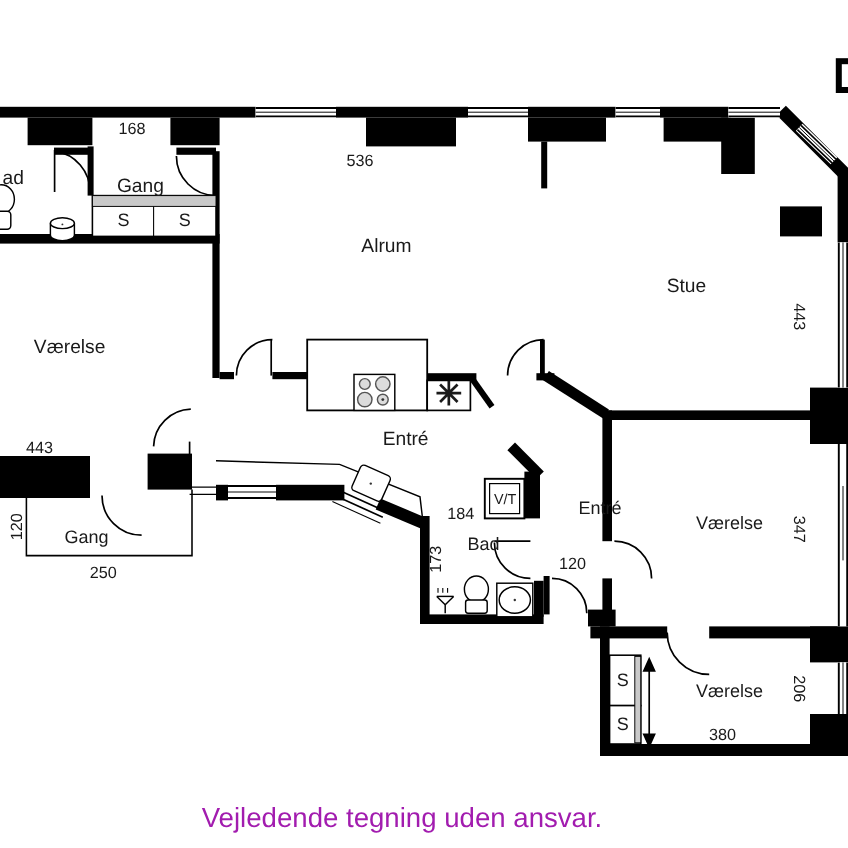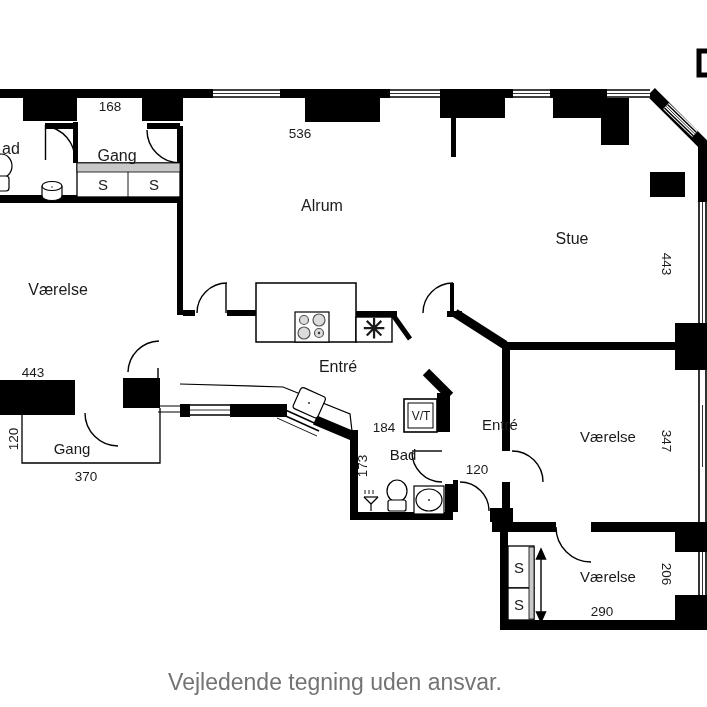--- a/index.html
+++ b/index.html
@@ -15,21 +15,21 @@
   .lbl{position:absolute;white-space:nowrap;color:var(--ink);
        font-size:15px;line-height:1;transform:translate(-50%,-50%);}
   .big{font-size:16px;}
   .dim{font-size:13.5px;}
   .rot90{transform:translate(-50%,-50%) rotate(90deg);}
   .rotm90{transform:translate(-50%,-50%) rotate(-90deg);}
   .s-lbl{font-size:15px;}
   .vt-lbl{font-size:12px;}
   .star{font-size:27px;font-weight:bold;}
   .disclaimer{position:absolute;left:335px;top:682px;transform:translate(-50%,-50%);
-              font-size:23px;color:#737373;white-space:nowrap;}
+              font-size:23px;color:#a21caf;white-space:nowrap;}
 </style>
 </head>
 <body>
 
 <div id="stage">
 
   <svg id="plan-svg" width="707" height="707" viewBox="0 0 707 707">
 
     <g fill="#000000" stroke="none">
 
@@ -277,27 +277,27 @@
   <div class="lbl" style="left:608px;top:576px">Værelse</div>
   <div class="lbl" style="left:72px;top:448px">Gang</div>
   <div class="lbl" style="left:403px;top:454px">Bad</div>
   <div class="lbl vt-lbl" style="left:421px;top:416px">V/T</div>
 
   <div class="lbl dim" style="left:110px;top:107px">168</div>
   <div class="lbl dim" style="left:300px;top:134px">536</div>
   <div class="lbl dim rot90" style="left:666px;top:264px">443</div>
   <div class="lbl dim" style="left:33px;top:373px">443</div>
   <div class="lbl dim rotm90" style="left:14px;top:439px">120</div>
-  <div class="lbl dim" style="left:86px;top:477px">370</div>
+  <div class="lbl dim" style="left:86px;top:477px">250</div>
   <div class="lbl dim" style="left:384px;top:428px">184</div>
   <div class="lbl dim rotm90" style="left:363px;top:466px">173</div>
   <div class="lbl dim" style="left:477px;top:470px">120</div>
   <div class="lbl dim rot90" style="left:666px;top:441px">347</div>
   <div class="lbl dim rot90" style="left:666px;top:574px">206</div>
-  <div class="lbl dim" style="left:602px;top:612px">290</div>
+  <div class="lbl dim" style="left:602px;top:612px">380</div>
 
   <div class="lbl s-lbl" style="left:103px;top:184px">S</div>
   <div class="lbl s-lbl" style="left:154px;top:184px">S</div>
   <div class="lbl s-lbl" style="left:519px;top:567px">S</div>
   <div class="lbl s-lbl" style="left:519px;top:604px">S</div>
 
   <div class="lbl star" style="left:374px;top:329px">✳</div>
 
   <div class="disclaimer">Vejledende tegning uden ansvar.</div>
 </div>

